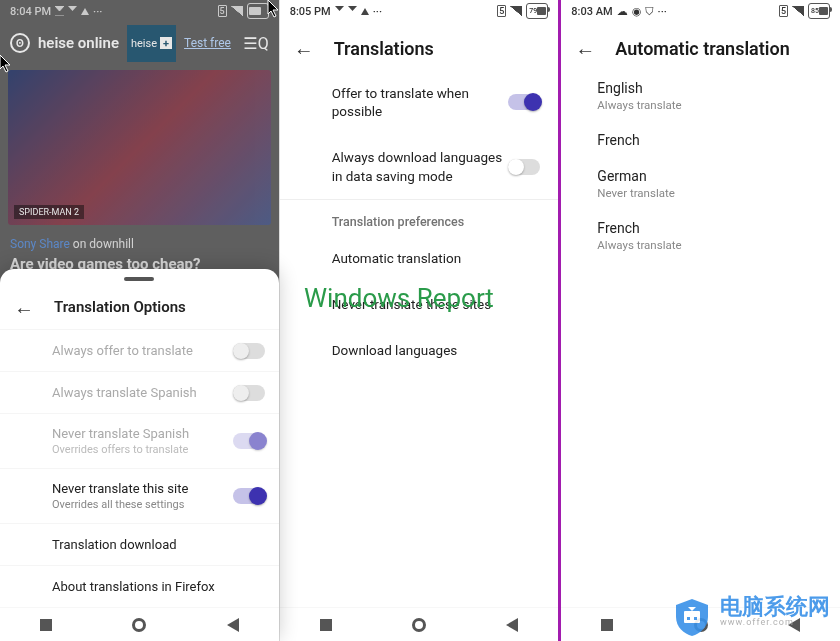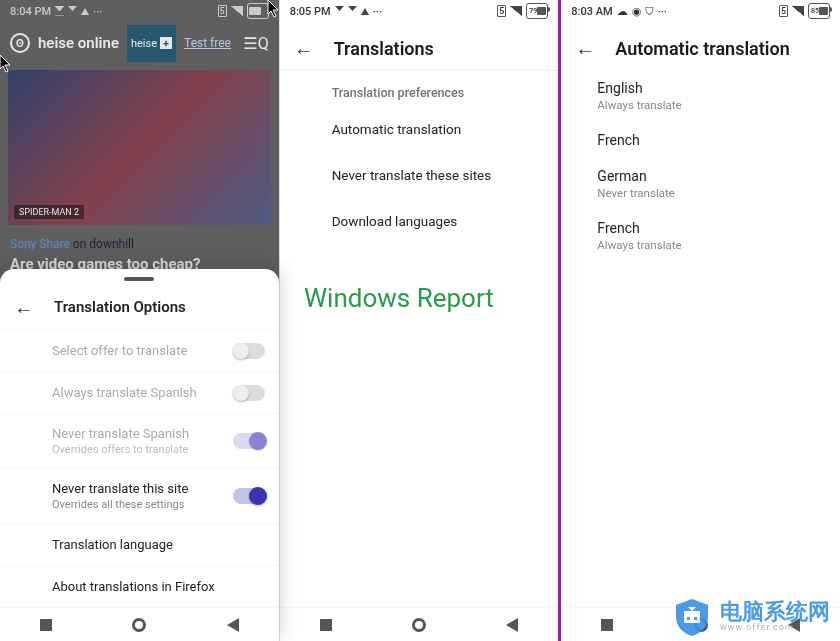--- a/index.html
+++ b/index.html
@@ -26,21 +26,21 @@
 .sitename { font-weight: 600; font-size: 15px; }
 .tag-box { background: #1f5673; color: #fff; padding: 12px 4px; font-size: 11px; display: flex; align-items: center; text-align: center; }
 .tag-plus { background: #fff; color: #1f5673; width: 12px; height: 12px; display: inline-flex; align-items: center; justify-content: center; margin-left: 3px; font-weight: bold; font-size: 11px; }
 .test-free { color: #bcd9ff; font-size: 12px; text-decoration: underline; }
 .menu-icon { margin-left: auto; font-size: 16px; }
 
 .hero { margin: 6px 8px; height: 155px; background: linear-gradient(135deg, #2c3e70 0%, #8b3c4a 50%, #4a5a8a 100%); border-radius: 3px; position: relative; overflow: hidden; }
 .hero-label { position: absolute; bottom: 6px; left: 6px; background: rgba(0,0,0,0.5); color: #fff; font-size: 9px; padding: 2px 5px; }
 
 .article-meta { padding: 6px 10px 2px; font-size: 12px; color: #5b8fd9; }
-.meta-gray { color: #0f172a; }
+.meta-gray { color: #e5e5e5; }
 .article-title { padding: 2px 10px 6px; font-size: 15px; font-weight: 700; color: #222; }
 
 
 .sheet { position: absolute; bottom: 0; left: 0; right: 0; background: #fff; border-radius: 14px 14px 0 0; box-shadow: 0 -2px 20px rgba(0,0,0,0.2); z-index: 10; }
 .sheet-handle { width: 30px; height: 4px; background: #555; border-radius: 2px; margin: 8px auto 4px; }
 .sheet-header { display: flex; align-items: center; padding: 10px 14px; gap: 20px; }
 .back-arrow { font-size: 20px; color: #333; }
 .sheet-title { font-size: 15px; font-weight: 600; color: #222; }
 .sheet-row { display: flex; align-items: center; padding: 12px 14px 12px 52px; border-top: 1px solid rgba(0,0,0,0.04); min-height: 42px; }
 .sheet-row .txt { flex: 1; }
@@ -68,21 +68,21 @@
 .srow { display: flex; align-items: center; padding: 14px 18px 14px 52px; }
 .srow .label { flex: 1; font-size: 13.5px; color: #222; line-height: 1.35; }
 .divider { height: 1px; background: #eee; }
 .section-label { padding: 14px 18px 6px 52px; font-size: 12.5px; color: #737373; font-weight: 500; }
 
 .desc { padding: 6px 36px 14px 36px; font-size: 13px; color: #444; line-height: 1.45; }
 .lang-row { padding: 10px 36px; }
 .lang-name { font-size: 14px; color: #222; }
 .lang-sub { font-size: 11.5px; color: #888; margin-top: 2px; }
 
-.brand-watermark { position: absolute; bottom: 4px; right: 10px; display: flex; align-items: center; gap: 8px; opacity: 0.9; }
+.brand-watermark { position: absolute; bottom: 4px; right: 10px; display: flex; gap: 8px; opacity: 0.9; }
 .brand-shield { width: 40px; height: 40px; }
 .brand-text { font-size: 22px; font-weight: 700; color: #3991e8; line-height: 0.9; }
 .brand-sub { font-size: 9px; color: #aaa; letter-spacing: 1px; }
 
 .win-report { position: absolute; left: 304px; top: 283px; font-size: 26px; color: #2a9b4a; font-weight: 400; z-index: 5; }
 
 .cursor1 { position: absolute; left: -2px; top: 53px; z-index: 20; }
 .cursor2 { position: absolute; left: 266px; top: -2px; z-index: 20; }
 
 
@@ -148,21 +148,21 @@
   </div>
 
   <div class="sheet">
     <div class="sheet-handle"></div>
     <div class="sheet-header">
       <span class="back-arrow">←</span>
       <span class="sheet-title">Translation Options</span>
     </div>
     <div class="sheet-row disabled">
       <div class="txt">
-          <div class="row-title">Select offer to translate</div>
+          <div class="row-title">Always offer to translate</div>
         </div>
       <div class="toggle disabled">
           <div class="knob"></div>
         </div>
     </div>
     <div class="sheet-row disabled">
       <div class="txt">
           <div class="row-title">Always translate Spanish</div>
         </div>
       <div class="toggle disabled">
@@ -182,21 +182,21 @@
       <div class="txt">
           <div class="row-title">Never translate this site</div>
           <div class="row-sub">Overrides all these settings</div>
         </div>
       <div class="toggle on">
           <div class="knob"></div>
         </div>
     </div>
     <div class="sheet-row">
       <div class="txt">
-          <div class="row-title">Translation language</div>
+          <div class="row-title">Translation download</div>
         </div>
     </div>
     <div class="sheet-row">
       <div class="txt">
           <div class="row-title">About translations in Firefox</div>
         </div>
     </div>
     <div class="navbar">
       <div class="nav-square"></div>
       <div class="nav-circle"></div>
@@ -225,20 +225,32 @@
       <span class="batt">
           <span class="num">79</span>
           <span class="fill" style="width:50%"></span>
         </span>
     </span>
   </div>
   <div class="settings-header">
     <span class="back-arrow">←</span>
     <span class="settings-title">Translations</span>
   </div>
+  <div class="srow">
+    <span class="label">Offer to translate when possible</span>
+    <div class="toggle on">
+        <div class="knob"></div>
+      </div>
+  </div>
+  <div class="srow">
+    <span class="label">Always download languages in data saving mode</span>
+    <div class="toggle">
+        <div class="knob"></div>
+      </div>
+  </div>
   <div class="divider"></div>
   <div class="section-label">Translation preferences</div>
   <div class="srow">
     <span class="label">Automatic translation</span>
   </div>
   <div class="srow">
     <span class="label">Never translate these sites</span>
   </div>
   <div class="srow">
     <span class="label">Download languages</span>

